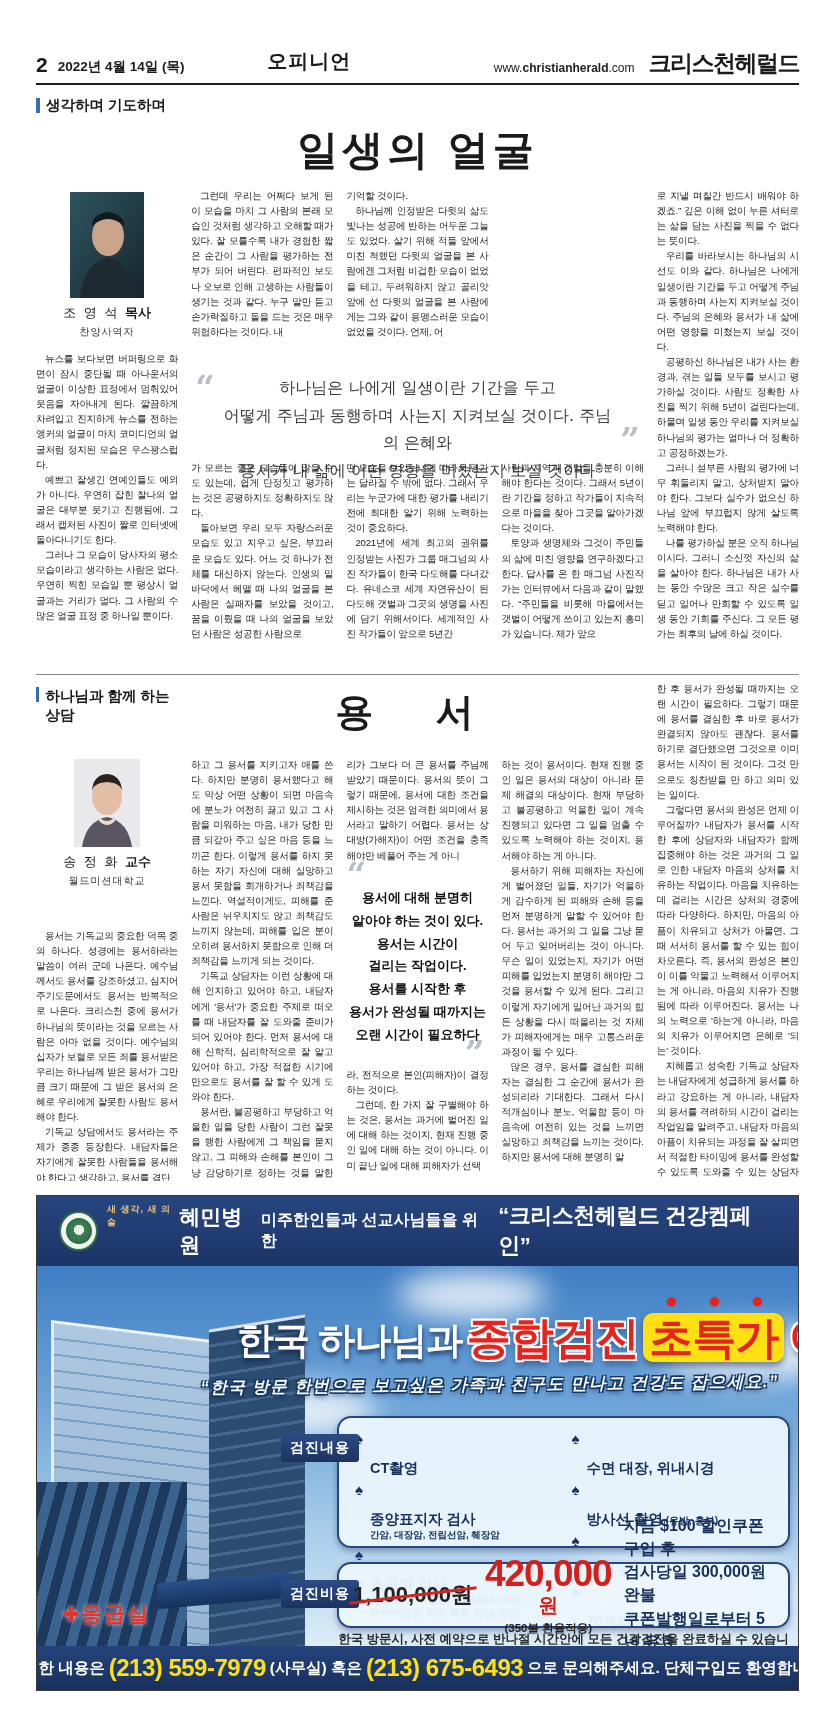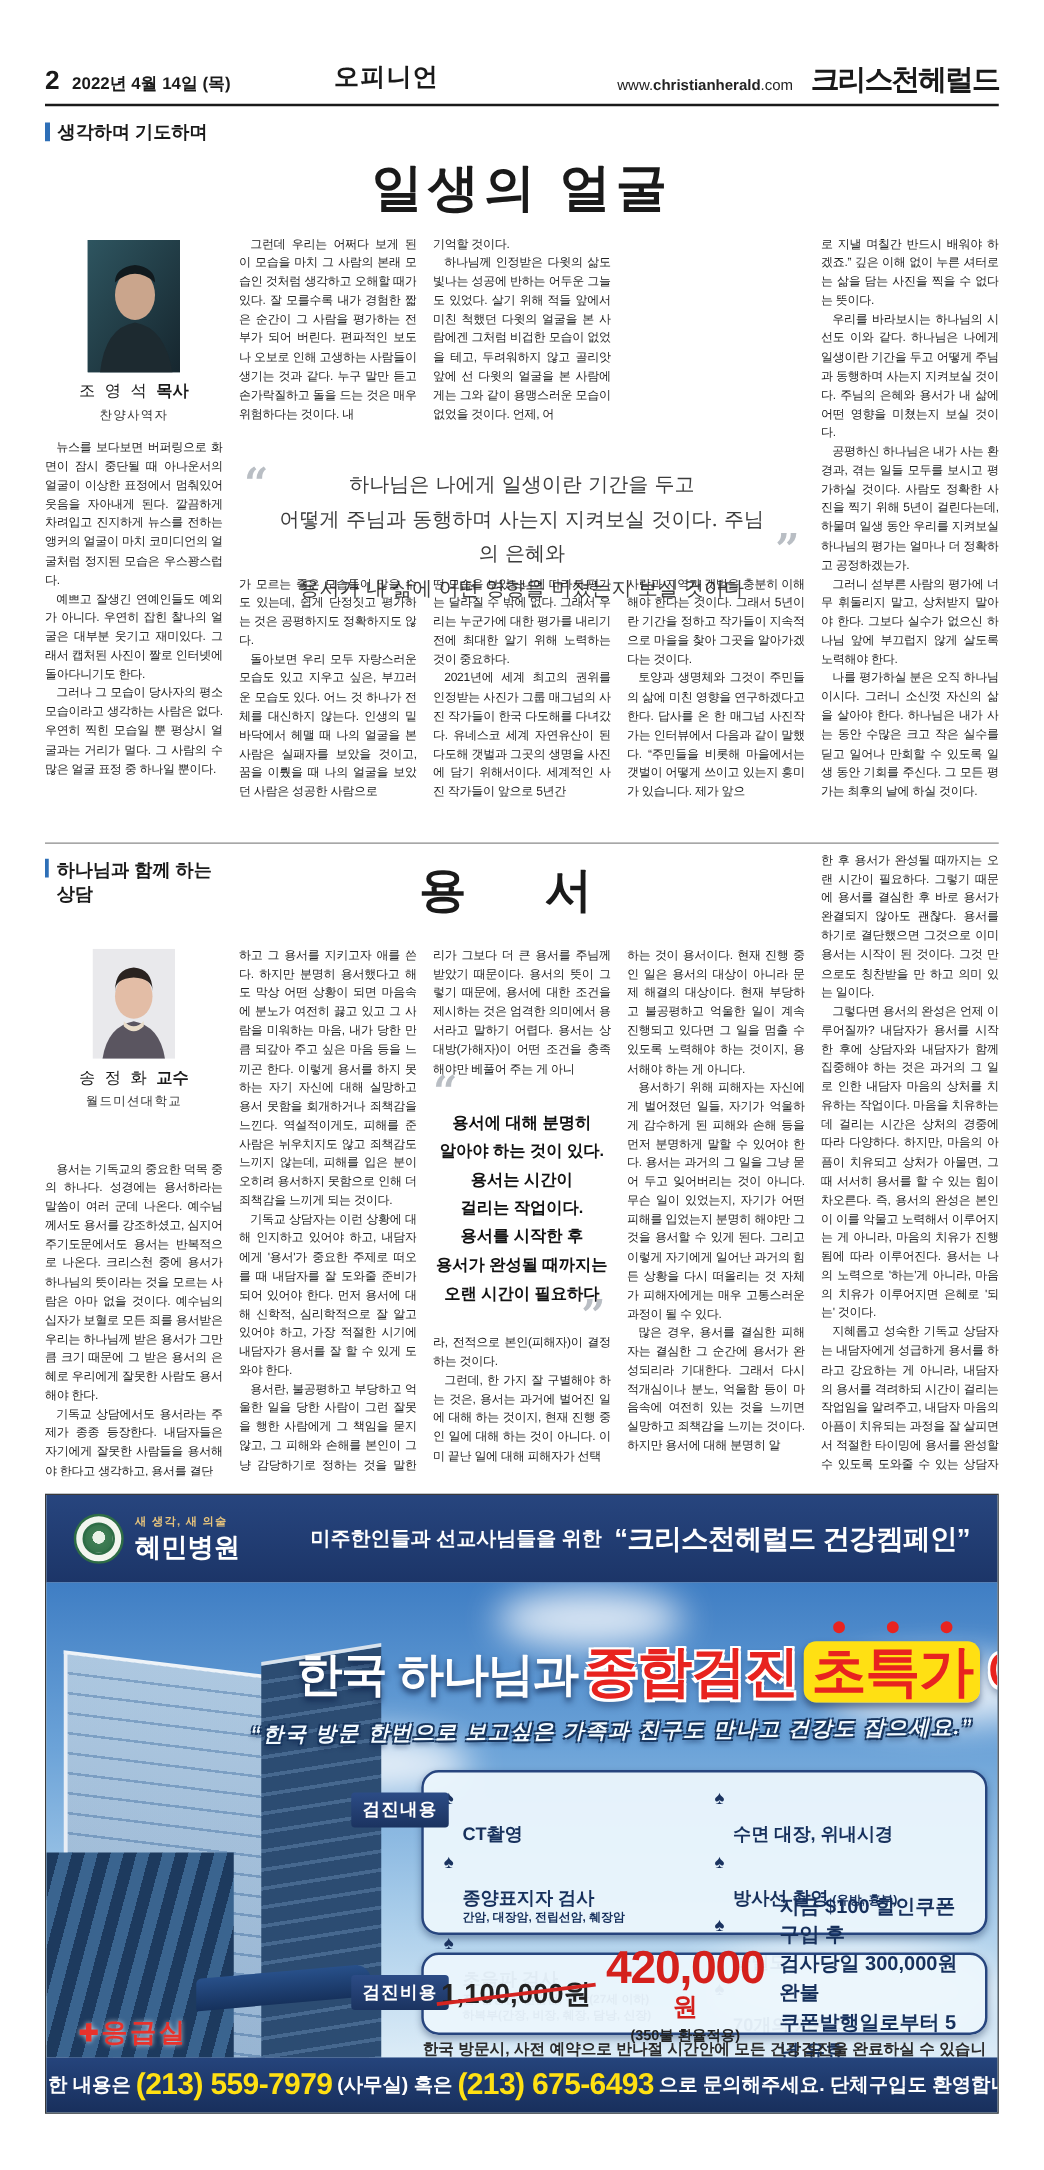--- a/index.html
+++ b/index.html
@@ -66,35 +66,35 @@
   .q2{position:relative;padding:26px 2px 18px 2px;}
   .q2-text{font-size:13px;font-weight:800;line-height:1.75;text-align:center;white-space:pre-line;color:#111;}
   .q2 .qo{position:absolute;left:0;top:0;}
   .q2 .qc{position:absolute;right:4px;bottom:0;}
   
   .ad{margin-top:14px;border:1.5px solid #3a3a3a;height:494px;position:relative;overflow:hidden;background:#bcd6ee;}
   .ad-topbar{height:70px;background:linear-gradient(#27457e,#1c3568);display:flex;align-items:center;justify-content:space-between;padding:0 22px;box-sizing:border-box;}
   .ad-logo{display:flex;align-items:center;gap:9px;}
   .ad-logo-circle{width:40px;height:40px;border-radius:50%;background:#f2f5ef;border:2px solid #2e6d46;box-sizing:border-box;display:flex;align-items:center;justify-content:center;}
   .ad-logo-inner{width:26px;height:26px;border-radius:50%;border:2px solid #2e6d46;box-sizing:border-box;background:radial-gradient(circle at 50% 45%, #e9f2e7 30%, #3f7d54 32%, #2e6d46 100%);}
-  .ad-logo-texts{display:flex;flex-direction:column;}
+  .ad-logo-texts{display:flex;flex-direction:row;}
   .ad-logo-tag{font-size:9px;color:#e6c37c;font-weight:700;letter-spacing:1px;}
   .ad-logo-name{font-size:21px;color:#fff;font-weight:900;letter-spacing:0px;}
   .ad-campaign{display:flex;align-items:center;gap:10px;}
   .ad-camp-lead{color:#fff;font-size:16px;font-weight:800;}
   .ad-camp-title{color:#fff;font-size:22px;font-weight:900;letter-spacing:-0.5px;}
   .ad-main{position:absolute;top:70px;left:0;right:0;height:380px;background:linear-gradient(#3f7ec4 0%,#6ca3d8 35%,#a9cdea 70%,#dcecf7 100%);overflow:hidden;}
   .cloud{position:absolute;background:#fff;border-radius:50%;filter:blur(14px);opacity:.8;}
   
   .building{position:absolute;left:0;top:26px;bottom:0;width:330px;}
   .bld-front{position:absolute;left:14px;top:38px;width:158px;height:330px;background:repeating-linear-gradient(#d5e3f0 0 14px,#9db9d4 14px 16px),linear-gradient(#cfe0ee,#b3c9de);background-blend-mode:multiply;transform:skewY(7deg);border-left:3px solid #e8eef5;border-top:3px solid #eef3f8;}
   .bld-side{position:absolute;left:172px;top:30px;width:96px;height:330px;background:repeating-linear-gradient(#2c4c72 0 12px,#46688f 12px 15px);transform:skewY(-9deg);border-top:3px solid #d8e2ec;}
   .bld-glass{position:absolute;left:0;top:190px;width:150px;height:190px;background:repeating-linear-gradient(105deg,#1d3a5e 0 10px,#3a648f 10px 20px);}
   .bld-canopy{position:absolute;left:120px;top:285px;width:140px;height:26px;background:linear-gradient(#28508a,#16315c);transform:skewY(-5deg);border-radius:4px 14px 2px 2px;}
-  .bld-sign{position:absolute;left:26px;top:320px;font-size:21px;font-weight:900;color:#e8322c;letter-spacing:2px;text-shadow:0 0 4px rgba(255,255,255,.75);}
+  .bld-sign{position:absolute;left:26px;top:308px;font-size:21px;font-weight:900;color:#e8322c;letter-spacing:2px;text-shadow:0 0 4px rgba(255,255,255,.75);}
   .bld-sign .cross{font-size:19px;}
   
   .ad-titlerow{position:absolute;left:200px;right:8px;top:22px;text-align:center;white-space:nowrap;}
   .ad-t1{font-size:37px;font-weight:900;color:#fff;text-shadow:0 3px 5px rgba(10,30,70,.85);letter-spacing:-1px;}
   .ad-t2{font-size:44px;font-weight:900;color:#e8231f;letter-spacing:-1px;text-shadow:-2px -2px 0 #fff,2px -2px 0 #fff,-2px 2px 0 #fff,2px 2px 0 #fff,0 5px 7px rgba(10,30,70,.6);}
   .ad-t3{font-size:44px;font-weight:900;color:#e8231f;background:#ffe013;border-radius:10px;padding:0 6px;letter-spacing:-1px;-webkit-text-emphasis:filled circle #e8231f;text-emphasis:filled circle #e8231f;text-emphasis-position:over right;box-shadow:0 4px 6px rgba(10,30,70,.5);}
   .ad-t4{font-size:44px;font-weight:900;color:#e8231f;letter-spacing:-1px;text-shadow:-2px -2px 0 #fff,2px -2px 0 #fff,-2px 2px 0 #fff,2px 2px 0 #fff,0 5px 7px rgba(10,30,70,.6);}
   .ad-slogan{position:absolute;left:150px;right:6px;top:108px;text-align:center;font-size:16.5px;font-weight:800;font-style:italic;color:#f4fbff;letter-spacing:1.5px;white-space:nowrap;transform:rotate(-0.6deg);text-shadow:-1.5px -1.5px 0 #17355e,1.5px -1.5px 0 #17355e,-1.5px 1.5px 0 #17355e,1.5px 1.5px 0 #17355e,0 3px 4px rgba(10,30,70,.6);}
   
   .ad-box{position:absolute;background:rgba(235,245,252,.95);border:2px solid #27457e;border-radius:14px;box-shadow:0 3px 6px rgba(10,30,70,.35);}
@@ -156,21 +156,21 @@
             </defs>
           <ellipse cx="38" cy="44" rx="16" ry="20" fill="#caa58c"></ellipse>
           <path d="M10 106 Q14 70 38 66 Q62 70 68 106 Z" fill="#1d2a30"></path>
           <path d="M22 34 Q38 20 54 34 Q54 22 38 20 Q22 22 22 34 Z" fill="#111a1e"></path>
         </svg>
         <div class="author-name"><span>조 영 석 </span><b>목사</b></div>
         <div class="author-role">찬양사역자</div>
       </div>
       <div class="btxt">
           <p>뉴스를 보다보면 버퍼링으로 화면이 잠시 중단될 때 아나운서의 얼굴이 이상한 표정에서 멈춰있어 웃음을 자아내게 된다. 깔끔하게 차려입고 진지하게 뉴스를 전하는 앵커의 얼굴이 마치 코미디언의 얼굴처럼 정지된 모습은 우스꽝스럽다.</p>
-          <p>예쁘고 잘생긴 연예인들도 예외가 아니다. 우연히 잡힌 찰나의 얼굴은 대부분 웃기고 재미있다. 그래서 캡처된 사진이 짤로 인터넷에 돌아다니기도 한다.</p>
+          <p>예쁘고 잘생긴 연예인들도 예외가 아니다. 우연히 잡힌 찰나의 얼굴은 대부분 웃기고 진행됨에. 그래서 캡처된 사진이 짤로 인터넷에 돌아다니기도 한다.</p>
           <p>그러나 그 모습이 당사자의 평소 모습이라고 생각하는 사람은 없다. 우연히 찍힌 모습일 뿐 평상시 얼굴과는 거리가 멀다. 그 사람의 수많은 얼굴 표정 중 하나일 뿐이다.</p>
         </div>
     </div>
     <div class="a1-c2t btxt">
         <p>그런데 우리는 어쩌다 보게 된 이 모습을 마치 그 사람의 본래 모습인 것처럼 생각하고 오해할 때가 있다. 잘 모를수록 내가 경험한 짧은 순간이 그 사람을 평가하는 전부가 되어 버린다. 편파적인 보도나 오보로 인해 고생하는 사람들이 생기는 것과 같다. 누구 말만 듣고 손가락질하고 돌을 드는 것은 매우 위험하다는 것이다. 내</p>
       </div>
     <div class="a1-c3t btxt cont">
         <p>기억할 것이다.</p>
         <p>하나님께 인정받은 다윗의 삶도 빛나는 성공에 반하는 어두운 그늘도 있었다. 살기 위해 적들 앞에서 미친 척했던 다윗의 얼굴을 본 사람에겐 그처럼 비겁한 모습이 없었을 테고, 두려워하지 않고 골리앗 앞에 선 다윗의 얼굴을 본 사람에게는 그와 같이 용맹스러운 모습이 없었을 것이다. 언제, 어</p>
       </div>
@@ -227,21 +227,21 @@
         <div class="author-name"><span>송 정 화 </span><b>교수</b></div>
         <div class="author-role">월드미션대학교</div>
       </div>
       <div class="btxt">
           <p>용서는 기독교의 중요한 덕목 중의 하나다. 성경에는 용서하라는 말씀이 여러 군데 나온다. 예수님께서도 용서를 강조하셨고, 심지어 주기도문에서도 용서는 반복적으로 나온다. 크리스천 중에 용서가 하나님의 뜻이라는 것을 모르는 사람은 아마 없을 것이다. 예수님의 십자가 보혈로 모든 죄를 용서받은 우리는 하나님께 받은 용서가 그만큼 크기 때문에 그 받은 용서의 은혜로 우리에게 잘못한 사람도 용서해야 한다.</p>
           <p>기독교 상담에서도 용서라는 주제가 종종 등장한다. 내담자들은 자기에게 잘못한 사람들을 용서해야 한다고 생각하고, 용서를 결단</p>
         </div>
     </div>
     <div class="a2-col2 btxt cont">
         <p>하고 그 용서를 지키고자 애를 쓴다. 하지만 분명히 용서했다고 해도 막상 어떤 상황이 되면 마음속에 분노가 여전히 끓고 있고 그 사람을 미워하는 마음, 내가 당한 만큼 되갚아 주고 싶은 마음 등을 느끼곤 한다. 이렇게 용서를 하지 못하는 자기 자신에 대해 실망하고 용서 못함을 회개하거나 죄책감을 느낀다. 역설적이게도, 피해를 준 사람은 뉘우치지도 않고 죄책감도 느끼지 않는데, 피해를 입은 분이 오히려 용서하지 못함으로 인해 더 죄책감을 느끼게 되는 것이다.</p>
-        <p>기독교 상담자는 이런 상황에 대해 인지하고 있어야 하고, 내담자에게 '용서'가 중요한 주제로 떠오를 때 내담자를 잘 도와줄 준비가 되어 있어야 한다. 먼저 용서에 대해 신학적, 심리학적으로 잘 알고 있어야 하고, 가장 적절한 시기에 내담자가 용서를 잘 할 수 있게 도와야 한다.</p>
+        <p>기독교 상담자는 이런 상황에 대해 인지하고 있어야 하고, 내담자에게 '용서'가 중요한 주제로 떠오를 때 내담자를 잘 도와줄 준비가 되어 있어야 한다. 먼저 용서에 대해 신학적, 심리학적으로 잘 알고 있어야 하고, 가장 적절한 시기에 만으로도 용서를 잘 할 수 있게 도와야 한다.</p>
         <p>용서란, 불공평하고 부당하고 억울한 일을 당한 사람이 그런 잘못을 행한 사람에게 그 책임을 묻지 않고, 그 피해와 손해를 본인이 그냥 감당하기로 정하는 것을 말한다. 그렇게 할 수 있는 이유는, 우</p>
       </div>
     <div class="a2-c3t btxt cont">
         <p>리가 그보다 더 큰 용서를 주님께 받았기 때문이다. 용서의 뜻이 그렇기 때문에, 용서에 대한 조건을 제시하는 것은 엄격한 의미에서 용서라고 말하기 어렵다. 용서는 상대방(가해자)이 어떤 조건을 충족해야만 베풀어 주는 게 아니</p>
       </div>
     <div class="a2-quote q2">
       <span class="qmark qo">“</span>
       <div class="q2-text">용서에 대해 분명히
 알아야 하는 것이 있다.
 용서는 시간이

